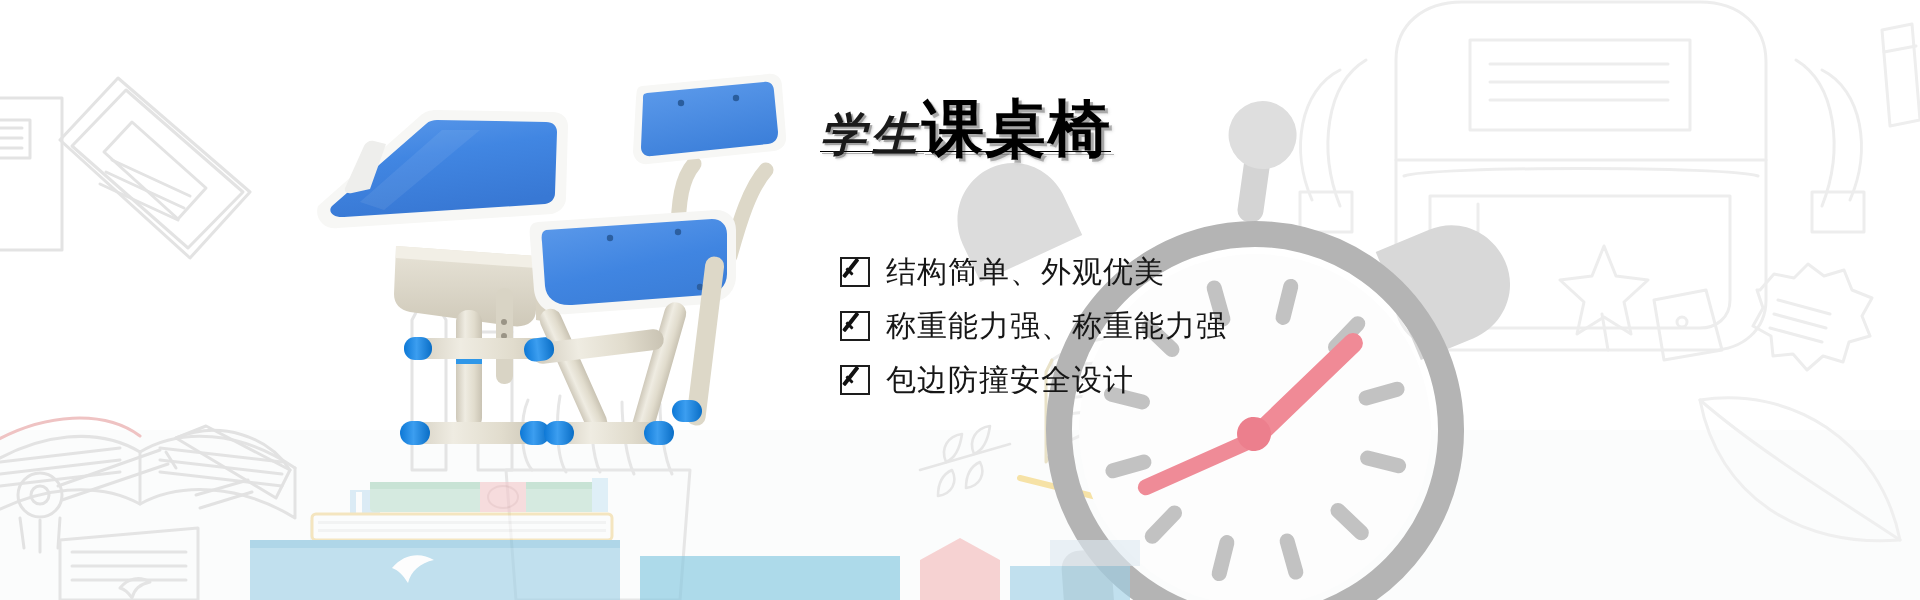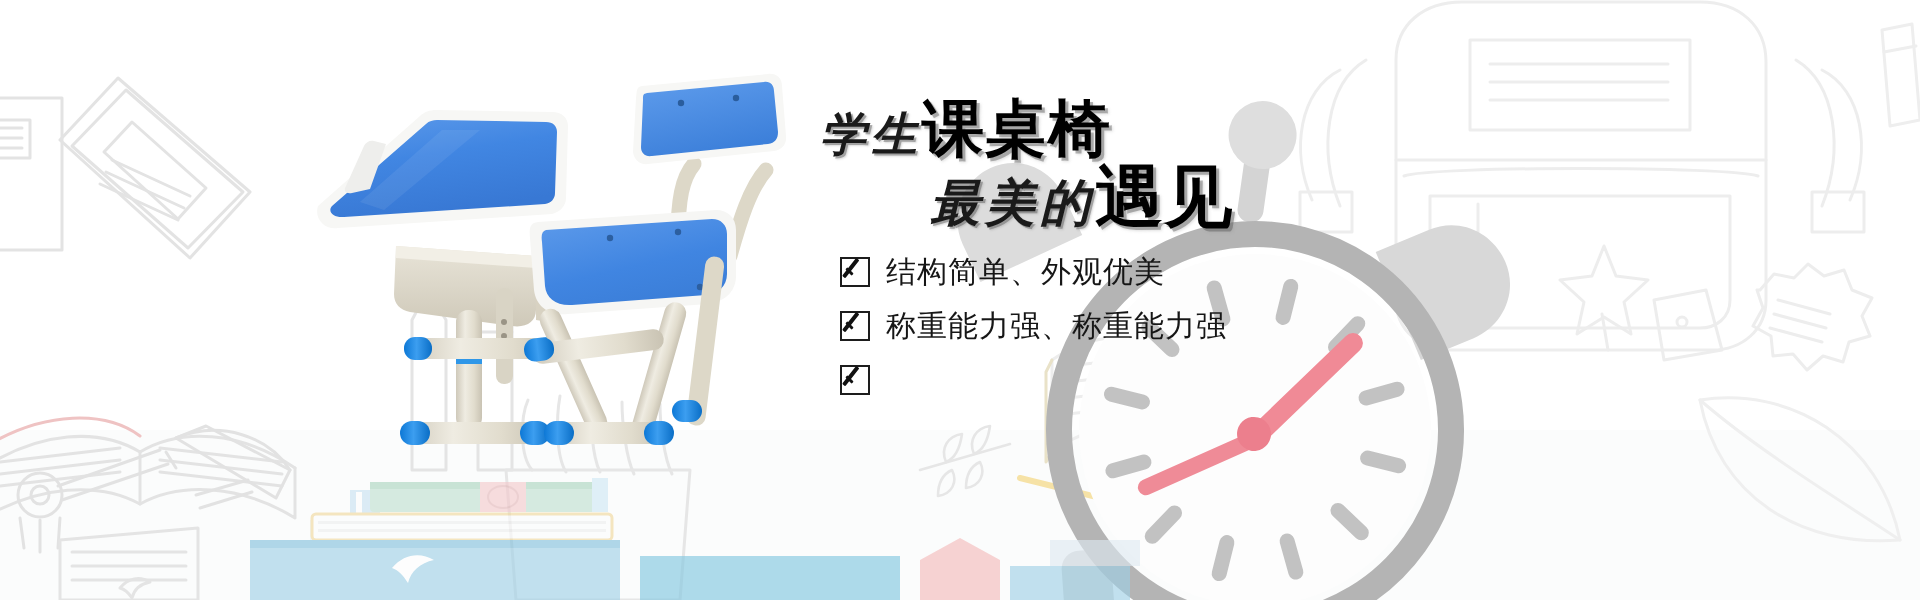--- a/index.html
+++ b/index.html
@@ -14,21 +14,21 @@
   }
   .bgsvg{position:absolute;left:0;top:0;}
 
   
   #product{position:absolute;left:300px;top:60px;width:540px;height:400px;}
   #product svg{display:block;}
 
   
   #copy{position:absolute;left:820px;top:88px;width:640px;height:310px;}
 
-  .head-line{white-space:nowrap;line-height:1;}
+  .head-line{white-space:nowrap;line-height:1;text-decoration:underline;}
   #head1{position:absolute;left:0px;top:10px;}
   #head2{position:absolute;left:110px;top:75px;}
 
   .brush{
     font-family:"Liberation Serif","DejaVu Serif",serif;
     font-style:italic;font-weight:700;
     color:#1a1a1a;
     letter-spacing:5px;
     text-shadow:2px 2px 0 rgba(90,90,90,.45), 3px 3px 2px rgba(140,140,140,.30);
   }
@@ -370,32 +370,30 @@
       </g>
     </svg>
   </div>
 
   <div id="copy">
 
     <div id="head1" class="head-line">
       <span class="brush sm">学生</span><span class="heavy big">课桌椅</span>
     </div>
 
-    <div id="head2" class="head-line">
-      <span class="brush md">最美的</span><span class="heavy xl">遇见</span>
-    </div>
 
     <div id="bullets">
       <div class="bullet">
         <span class="cbox"></span>
         <span class="btxt">结构简单、外观优美</span>
       </div>
       <div class="bullet">
         <span class="cbox"></span>
         <span class="btxt">称重能力强、称重能力强</span>
       </div>
       <div class="bullet">
         <span class="cbox"></span>
+        <span class="btxt">包边防撞安全设计</span>
       </div>
     </div>
 
   </div>
 </div>
 
 </body></html>

